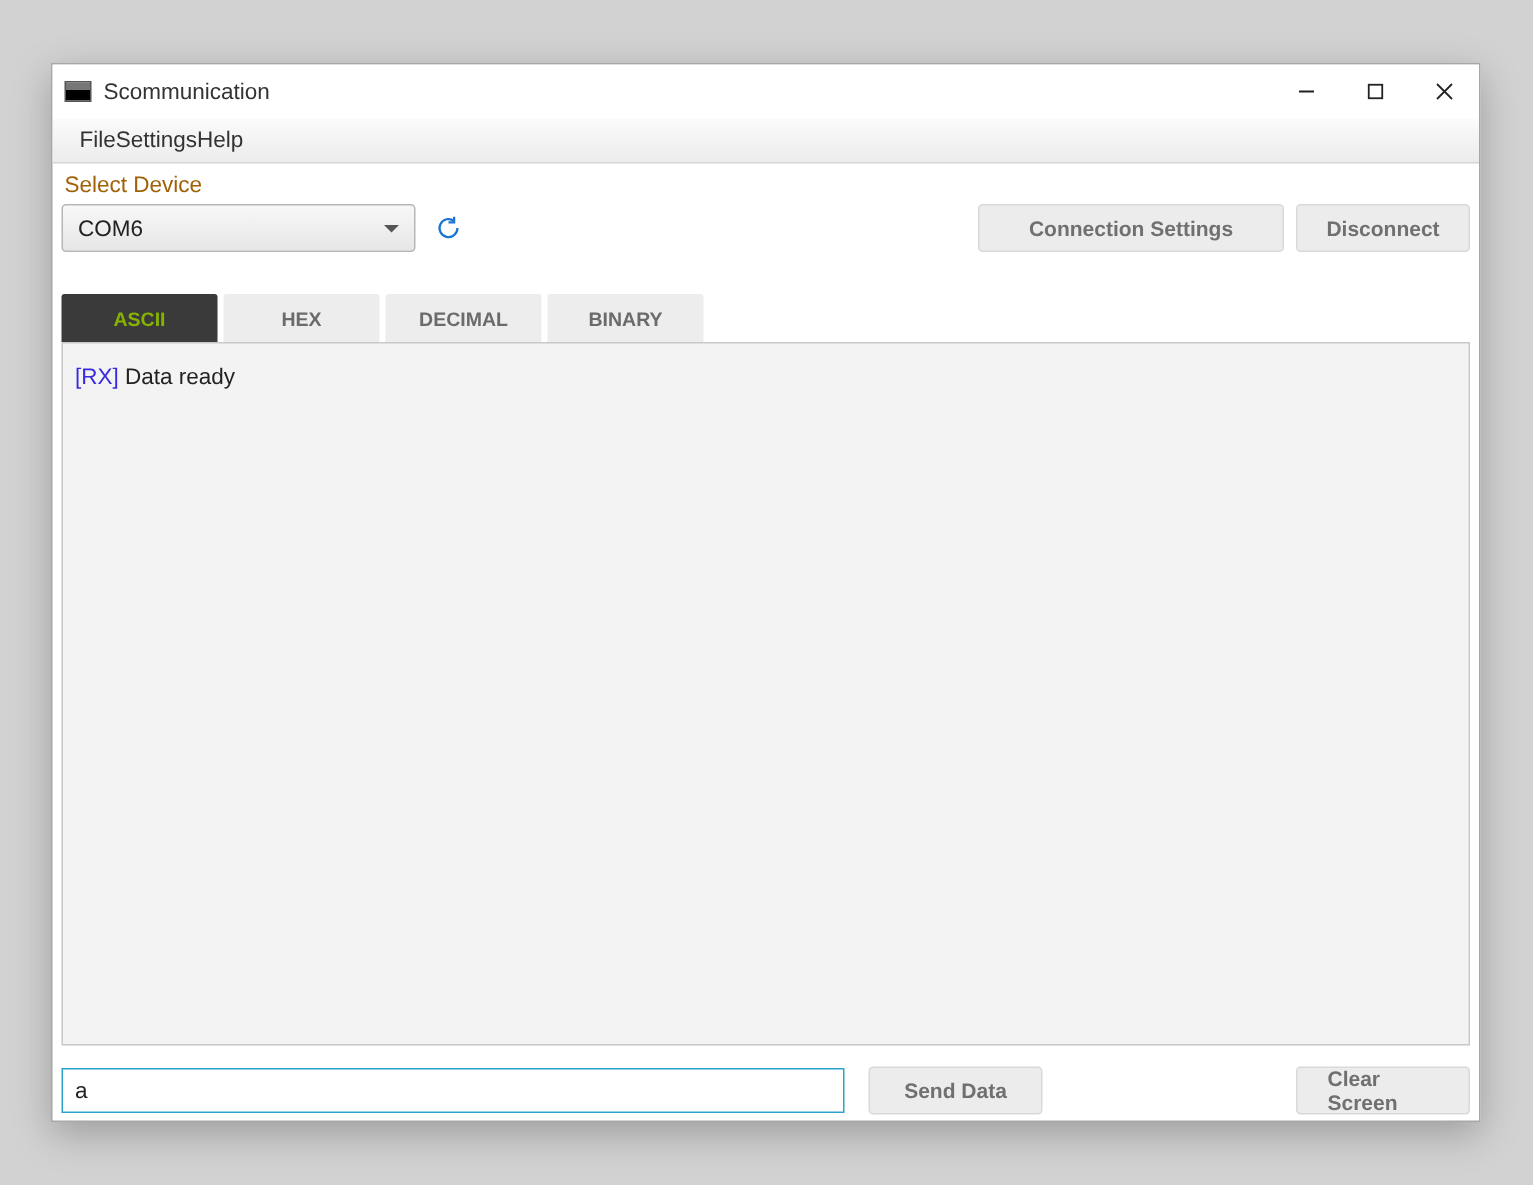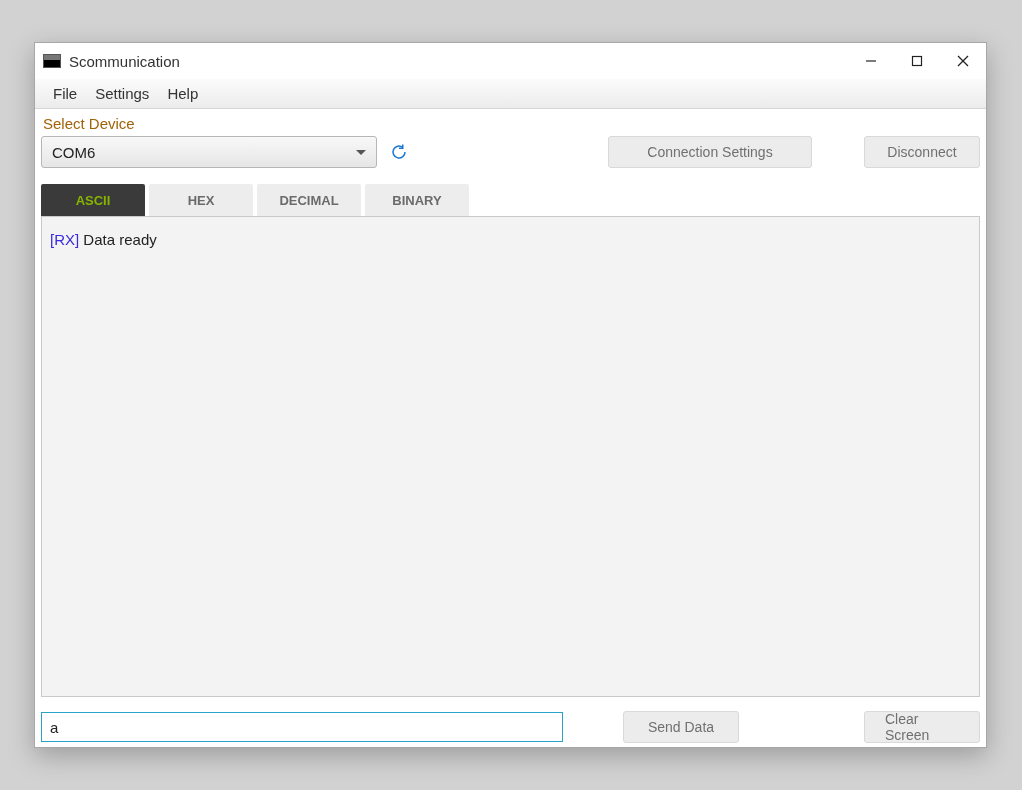--- a/index.html
+++ b/index.html
@@ -42,21 +42,20 @@
     width: 46px; height: 36px;
     display: flex; align-items: center; justify-content: center;
     color: #222;
   }
   .win-btn svg { stroke: #222; stroke-width: 1.2; fill: none; }
   
   .menubar {
     height: 30px;
     display: flex;
     align-items: center;
-    gap: 18px;
     padding: 0 18px;
     background: linear-gradient(to bottom, #fbfbfb, #ececec);
     border-bottom: 1px solid #d6d6d6;
     font-size: 15px;
     color: #333;
   }
   .menubar span { cursor: default; }
   
   .content {
     flex: 1;
@@ -66,21 +65,21 @@
     min-height: 0;
   }
   .section-label { font-size: 15px; color: #a16207; padding-left: 2px; padding-top: 2px; }
   .device-row {
     display: flex;
     align-items: center;
     gap: 8px;
     margin-top: 4px;
   }
   .dropdown {
-    width: 336px;
+    width: 236px;
     height: 32px;
     border: 1px solid #b6b6b6;
     border-radius: 3px;
     background: linear-gradient(to bottom, #f8f8f8, #e6e6e6);
     display: flex;
     align-items: center;
     padding: 0 10px;
     font-size: 15px;
     color: #222;
     justify-content: space-between;
@@ -98,42 +97,42 @@
   .refresh-btn svg { stroke: #1976d2; fill: none; stroke-width: 2; }
   .device-row .spacer { flex: 1; }
   .btn {
     height: 32px;
     padding: 0 20px;
     border: 1px solid #d9d9d9;
     border-radius: 3px;
     background: #ececec;
     color: #707070;
     font-size: 14px;
-    font-weight: 400;
+    font-weight: 700;
     display: flex;
     align-items: center;
     justify-content: center;
-    margin-left: 44px;
   }
   .btn.wide { width: 204px; }
   .btn.med { width: 116px; }
   
   .tabs {
     display: flex;
     gap: 4px;
     margin-top: 16px;
   }
   .tab {
     width: 104px; height: 32px;
     display: flex; align-items: center; justify-content: center;
     background: #ededed;
     color: #6b6b6b;
     font-size: 13px;
     font-weight: 600;
     border-radius: 2px 2px 0 0;
+    margin-top: 12px;
   }
   .tab.active {
     background: #3a3a3a;
     color: #86b300;
   }
   
   .terminal {
     flex: 1;
     border: 1px solid #c9c9c9;
     background: #f3f3f3;

